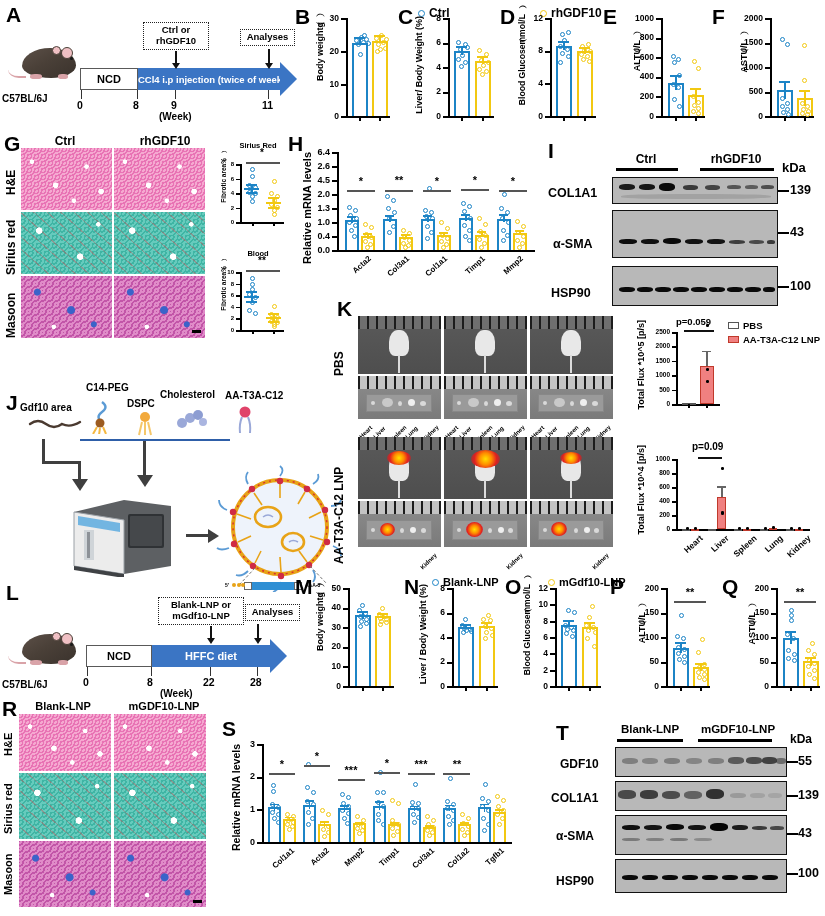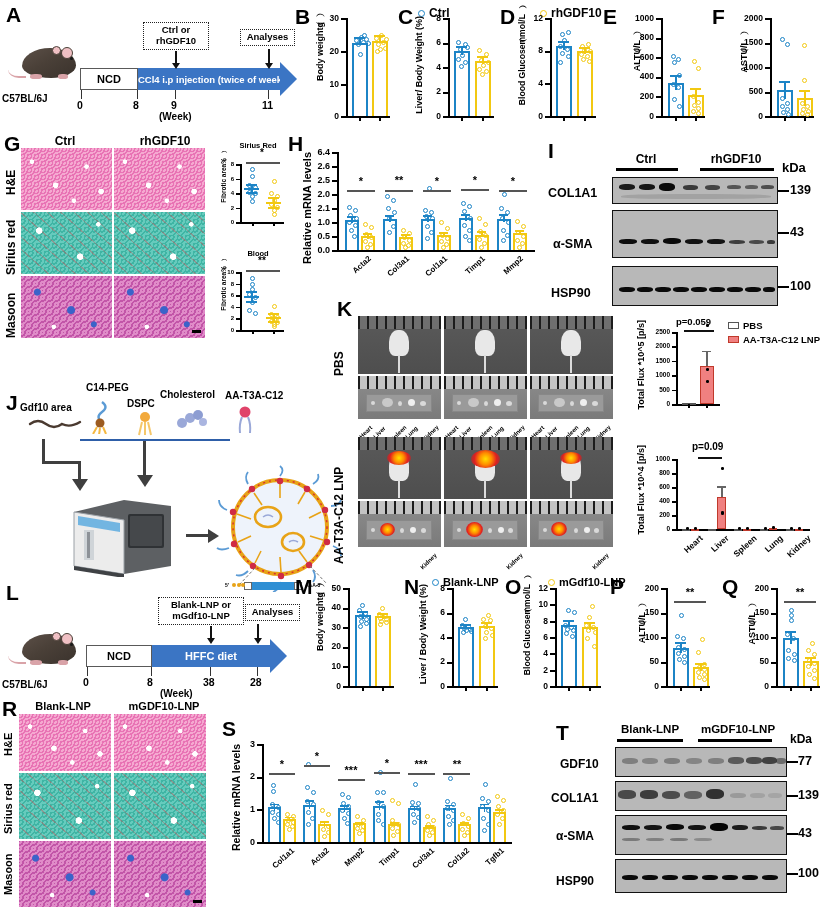--- a/index.html
+++ b/index.html
@@ -478,29 +478,29 @@
 </div>
 
 <div class="abs pl" style="left:288px;top:133px;">H</div>
 <div class="chart" style="left:305px;top:150px;width:230px;height:130px;">
   <div class="ylab" style="left:-4px;top:2px;font-size:11px;">Relative mRNA levels</div>
   <div class="axis-v" style="left:32px;top:2px;height:98px;"></div>
   <div class="axis-h" style="left:32px;top:100px;width:198px;"></div>
   <div class="tick-h" style="left:27px;top:100px;"></div>
     <div class="tlab" style="left:2px;top:96px;width:23px;font-size:9px;">0.0</div>
   <div class="tick-h" style="left:27px;top:86px;"></div>
-    <div class="tlab" style="left:2px;top:82px;width:23px;font-size:9px;">0.5</div>
+    <div class="tlab" style="left:2px;top:82px;width:23px;font-size:9px;">0.4</div>
   <div class="tick-h" style="left:27px;top:72px;"></div>
     <div class="tlab" style="left:2px;top:68px;width:23px;font-size:9px;">1.0</div>
   <div class="tick-h" style="left:27px;top:58px;"></div>
-    <div class="tlab" style="left:2px;top:54px;width:23px;font-size:9px;">2.1</div>
+    <div class="tlab" style="left:2px;top:54px;width:23px;font-size:9px;">1.3</div>
   <div class="tick-h" style="left:27px;top:44px;"></div>
     <div class="tlab" style="left:2px;top:40px;width:23px;font-size:9px;">2.0</div>
   <div class="tick-h" style="left:27px;top:30px;"></div>
-    <div class="tlab" style="left:2px;top:26px;width:23px;font-size:9px;">2.5</div>
+    <div class="tlab" style="left:2px;top:26px;width:23px;font-size:9px;">4.5</div>
   <div class="tick-h" style="left:27px;top:16px;"></div>
     <div class="tlab" style="left:2px;top:12px;width:23px;font-size:9px;">2.6</div>
   <div class="tick-h" style="left:27px;top:2px;"></div>
     <div class="tlab" style="left:2px;top:-2px;width:23px;font-size:9px;">6.4</div>
 
   <div class="bar bar-blue" style="left:40px;top:69.8px;width:14px;height:30.2px;"></div>
   <div class="bar bar-yell" style="left:56px;top:86px;width:14px;height:14px;"></div>
   <div class="err" style="left:46px;top:66px;height:7px;background:#1c84c6;"></div>
     <div class="err-cap" style="left:42px;top:66px;width:9px;background:#1c84c6;"></div>
   <div class="err" style="left:62px;top:83px;height:6px;background:#f2c811;"></div>
@@ -1013,21 +1013,21 @@
   <span class="bld" style="margin:auto;font-size:11px;color:#fff;white-space:nowrap;">HFFC diet</span>
 </div>
 <div class="abs" style="left:270px;top:639px;width:0;height:0;border-top:17px solid transparent;border-bottom:17px solid transparent;border-left:17px solid #3b75c4;"></div>
 
 <div class="tickline abs" style="left:87px;top:667px;height:9px;"></div>
 <div class="tickline abs" style="left:151px;top:667px;height:9px;"></div>
 <div class="tickline abs" style="left:210px;top:667px;height:9px;"></div>
 <div class="tickline abs" style="left:257px;top:667px;height:9px;"></div>
 <div class="ticknum" style="left:83px;top:676px;">0</div>
 <div class="ticknum" style="left:147px;top:676px;">8</div>
-<div class="ticknum" style="left:203px;top:676px;">38</div>
+<div class="ticknum" style="left:203px;top:676px;">22</div>
 <div class="ticknum" style="left:250px;top:676px;">28</div>
 <div class="abs bld" style="left:160px;top:688px;font-size:10px;">(Week)</div>
 
 <div class="dashbox" style="left:158px;top:597px;width:86px;">
   <div>Blank-LNP or</div>
   <div>mGdf10-LNP</div>
 </div>
 <div class="arrw-v" style="left:210px;top:626px;height:14px;"></div>
 <div class="arrw-head" style="left:207px;top:638px;"></div>
 
@@ -1483,21 +1483,21 @@
   <div class="band" style="left:26px;top:10px;width:16px;height:6px;background:rgba(70,70,70,.45);"></div>
   <div class="band" style="left:48px;top:10px;width:16px;height:6px;background:rgba(70,70,70,.5);"></div>
   <div class="band" style="left:70px;top:10px;width:16px;height:6px;background:rgba(70,70,70,.45);"></div>
   <div class="band" style="left:92px;top:10px;width:16px;height:6px;background:rgba(70,70,70,.5);"></div>
   <div class="band" style="left:112px;top:9px;width:16px;height:7px;background:rgba(40,40,40,.65);"></div>
   <div class="band" style="left:130px;top:9px;width:16px;height:7px;background:rgba(30,30,30,.7);"></div>
   <div class="band" style="left:146px;top:9px;width:15px;height:7px;background:rgba(25,25,25,.75);"></div>
   <div class="band" style="left:160px;top:10px;width:10px;height:6px;background:rgba(55,55,55,.6);"></div>
 </div>
 <div class="kdatick" style="left:787px;top:761px;"></div>
-<div class="kda" style="left:798px;top:754px;">77</div>
+<div class="kda" style="left:798px;top:754px;">55</div>
 
 <div class="abs bld" style="left:551px;top:791px;font-size:12px;">COL1A1</div>
 <div class="blot-box" style="left:615px;top:781px;width:172px;height:30px;">
   <div class="band" style="left:2px;top:8px;width:18px;height:9px;background:rgba(25,25,25,.7);"></div>
   <div class="band" style="left:24px;top:8px;width:18px;height:9px;background:rgba(20,20,20,.75);"></div>
   <div class="band" style="left:46px;top:9px;width:18px;height:8px;background:rgba(30,30,30,.7);"></div>
   <div class="band" style="left:68px;top:9px;width:18px;height:8px;background:rgba(40,40,40,.6);"></div>
   <div class="band" style="left:90px;top:7px;width:18px;height:10px;background:rgba(15,15,15,.8);"></div>
   <div class="band" style="left:114px;top:11px;width:16px;height:5px;background:rgba(110,110,110,.4);"></div>
   <div class="band" style="left:134px;top:11px;width:15px;height:5px;background:rgba(120,120,120,.35);"></div>

